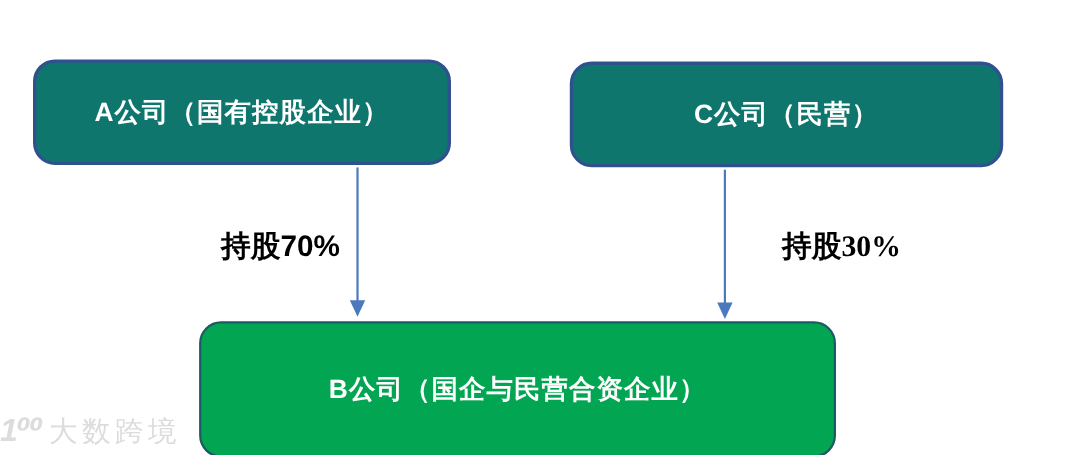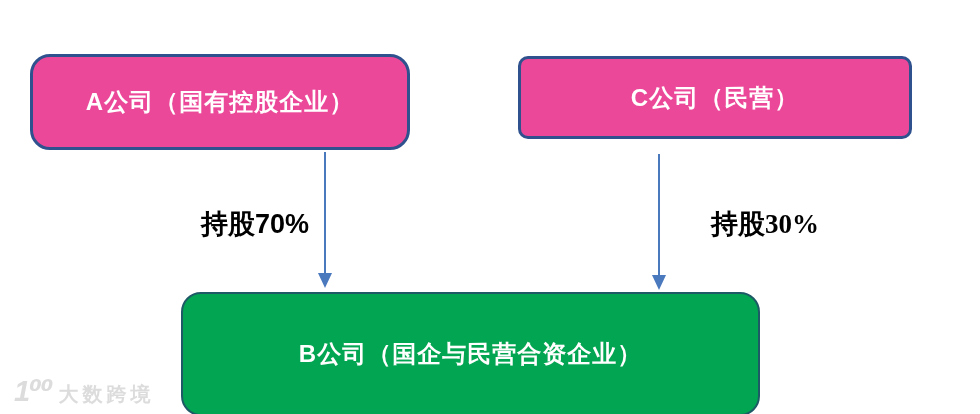--- a/index.html
+++ b/index.html
@@ -22,67 +22,67 @@
     display: flex;
     align-items: center;
     justify-content: center;
     text-align: center;
     color: #ffffff;
     font-weight: bold;
     font-size: 24px;
     letter-spacing: 1px;
   }
   .node-blue {
-    background: #ec4899;
+    background: #0f766e;
     border: 3px solid #2F528F;
   }
   .node-green {
     background: #02A551;
     border: 2px solid #1E5A66;
   }
   .node-a { left: 30px;  top: 54px;  width: 380px; height: 96px; }
-  .node-c { left: 518px; top: 56px;  width: 394px; height: 83px; border-radius: 10px; }
+  .node-c { left: 518px; top: 56px;  width: 394px; height: 96px; }
   .node-b { left: 181px; top: 292px; width: 579px; height: 124px; }
   .edge-arrow {
     position: absolute;
     width: 20px;
     height: 136px;
   }
   .arrow-a { left: 315px; top: 152px; }
   .arrow-c { left: 649px; top: 154px; }
   .edge-label {
     position: absolute;
     font-size: 27px;
     font-weight: bold;
     color: #000000;
     white-space: nowrap;
     margin-left: 29px;
   }
   .label-70 { left: 172px; top: 206px; }
   .label-30 { left: 682px; top: 206px; font-family: Liberation Serif, serif; }
   .watermark {
     position: absolute;
-    left: 14px;
+    left: 0;
     top: 374px;
     display: flex;
     align-items: baseline;
     color: #dcdcdc;
     white-space: nowrap;
     user-select: none;
   }
   .watermark .wm-logo {
     font-size: 29px;
     font-weight: bold;
     font-style: italic;
     letter-spacing: -1px;
     margin-right: 6px;
   }
   .watermark .wm-text {
-    font-size: 20px;
-    font-weight: bold;
+    font-size: 26px;
+    font-weight: normal;
     letter-spacing: 4px;
   }
 </style>
 </head>
 <body>
 
 <div class="canvas">
 
   <div class="node node-blue node-a">
     <span>A公司（国有控股企业）</span>

